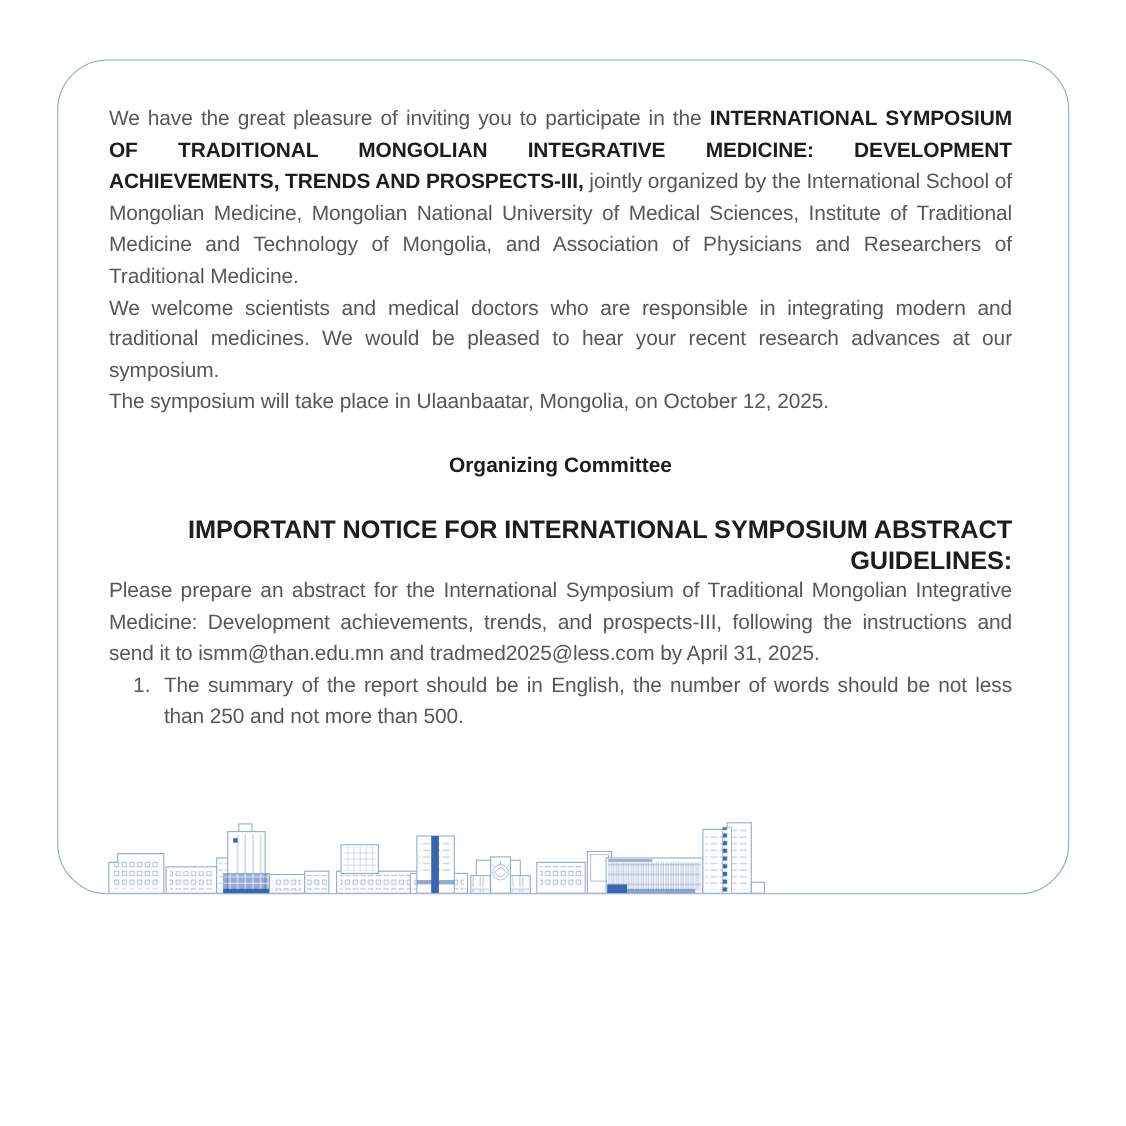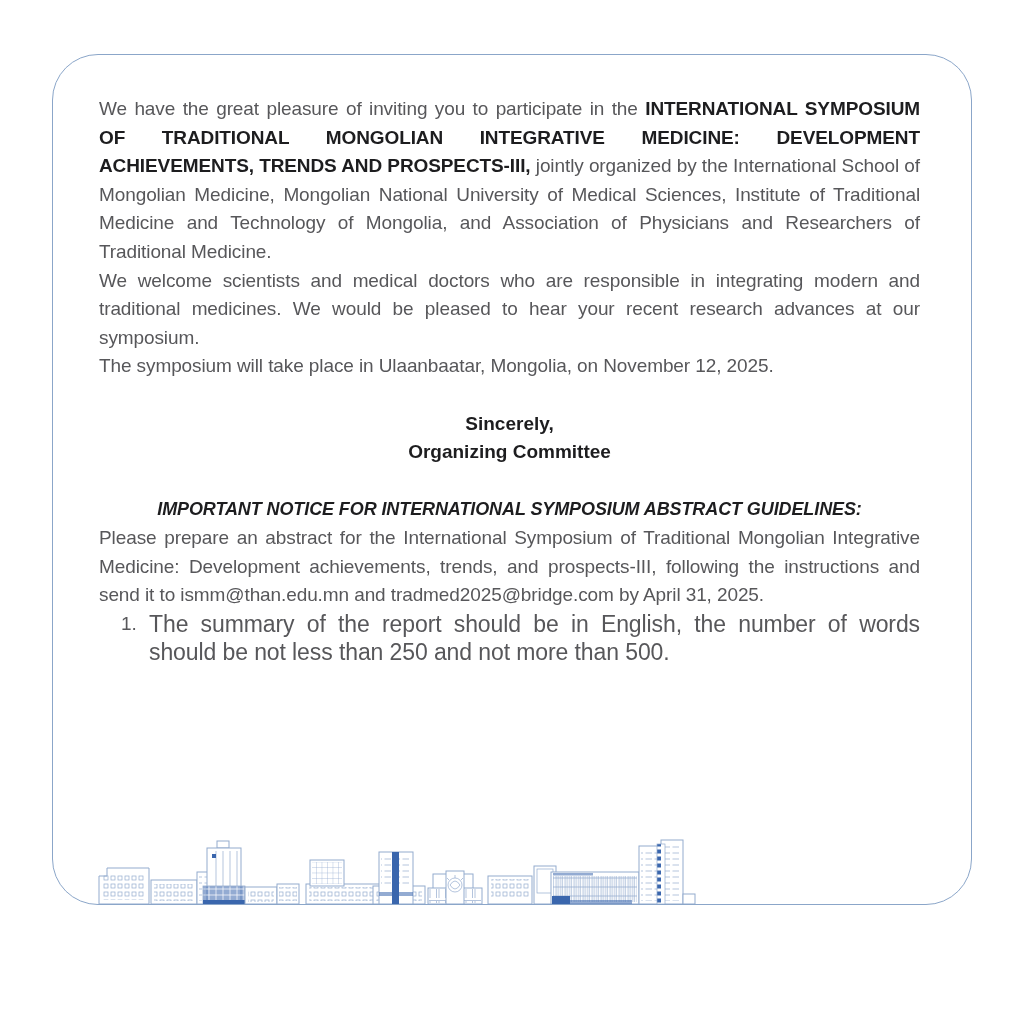--- a/index.html
+++ b/index.html
@@ -11,21 +11,21 @@
     --skyline-accent:#3a66ad;
   }
   *{box-sizing:border-box;}
   html,body{margin:0;padding:0;}
   body{
     width:1024px;height:1024px;position:relative;overflow:hidden;
     background:var(--page-bg);
     font-family:"Liberation Sans",sans-serif;
   }
   .frame{
-    position:absolute;left:52px;top:54px;width:920px;height:851px;
+    position:absolute;left:52px;top:54px;width:920px;height:759px;
     border:1.5px solid var(--border-color);
     border-radius:46px;
     background:var(--page-bg);
   }
   .content{
     position:absolute;left:46px;right:51px;top:40px;
   }
   .para{
     margin:0;
     font-size:19px;line-height:28.6px;
@@ -37,35 +37,35 @@
   .signoff{
     margin:28.6px 0;
     text-align:center;
   }
   .signoff .line{
     margin:0;font-size:19px;line-height:28.6px;
     font-weight:bold;color:var(--heading-color);
     text-align:center;
   }
   .notice-heading{
-    margin:0;font-size:18px;line-height:28.6px;
+    margin:0;font-size:23px;line-height:28.6px;
     font-weight:bold;color:var(--heading-color);
-    text-align:center;letter-spacing:-0.1px;font-style:italic;
+    text-align:right;letter-spacing:-0.1px;
   }
   .guideline{
     display:flex;align-items:flex-start;
     padding-left:22px;
   }
   .g-num{
     flex:none;width:28px;
     font-size:19px;line-height:28.6px;color:var(--text-color);
   }
   .g-text{
     flex:1;margin:0;
-    font-size:23px;line-height:28.6px;letter-spacing:-0.1px;
+    font-size:19px;line-height:28.6px;letter-spacing:-0.1px;
     color:var(--text-color);text-align:justify;
   }
   .skyline{
     position:absolute;left:43px;bottom:0;
     width:600px;height:70px;
   }
   .sk-o{fill:#ffffff;stroke:var(--skyline-stroke);stroke-width:1;}
   .sk-l{fill:none;stroke:var(--skyline-stroke);stroke-width:0.7;}
   .sk-a{fill:var(--skyline-accent);stroke:none;}
   .sk-aa{fill:var(--skyline-accent);opacity:0.55;stroke:none;}
@@ -75,31 +75,30 @@
 <body>
 
 <div class="frame">
   <div class="content">
 
     <p class="para"><span>We have the great pleasure of inviting you to participate in the </span><b>INTERNATIONAL SYMPOSIUM OF TRADITIONAL MONGOLIAN INTEGRATIVE MEDICINE: DEVELOPMENT ACHIEVEMENTS, TRENDS AND PROSPECTS-III,</b><span> jointly organized by the International School of Mongolian Medicine, Mongolian National University of Medical Sciences, Institute of Traditional Medicine and Technology of Mongolia, and Association of Physicians and Researchers of Traditional Medicine.</span></p>
 
     <p class="para">We welcome scientists and medical doctors who are responsible in integrating modern and traditional medicines. We would be pleased to hear your recent research advances at our symposium.</p>
 
 
-    <p class="para">The symposium will take place in Ulaanbaatar, Mongolia, on  November 12, 2025.</p>
+    <p class="para">The symposium will take place in Ulaanbaatar, Mongolia, on  October 12, 2025.</p>
 
 
     <div class="signoff">
-      <p class="line">Sincerely,</p>
       <p class="line">Organizing Committee</p>
     </div>
 
     <p class="notice-heading">IMPORTANT NOTICE FOR INTERNATIONAL SYMPOSIUM ABSTRACT GUIDELINES:</p>
 
-    <p class="para"><span>Please prepare an abstract for the International Symposium of Traditional Mongolian Integrative Medicine: Development achievements, trends, and prospects-III, following the instructions and send it to </span><span>ismm@than.edu.mn</span><span>  and </span><span>tradmed2025@bridge.com</span><span> by April 31, 2025.</span></p>
+    <p class="para"><span>Please prepare an abstract for the International Symposium of Traditional Mongolian Integrative Medicine: Development achievements, trends, and prospects-III, following the instructions and send it to </span><span>ismm@than.edu.mn</span><span>  and </span><span>tradmed2025@less.com</span><span> by April 31, 2025.</span></p>
 
 
     <div class="guideline">
       <span class="g-num">1.</span>
       <p class="g-text">The summary of the report should be in English, the number of words should be not less than 250 and not more than 500.</p>
     </div>
 
   </div>
 
   <svg class="skyline" viewBox="0 0 600 70" aria-hidden="true">

